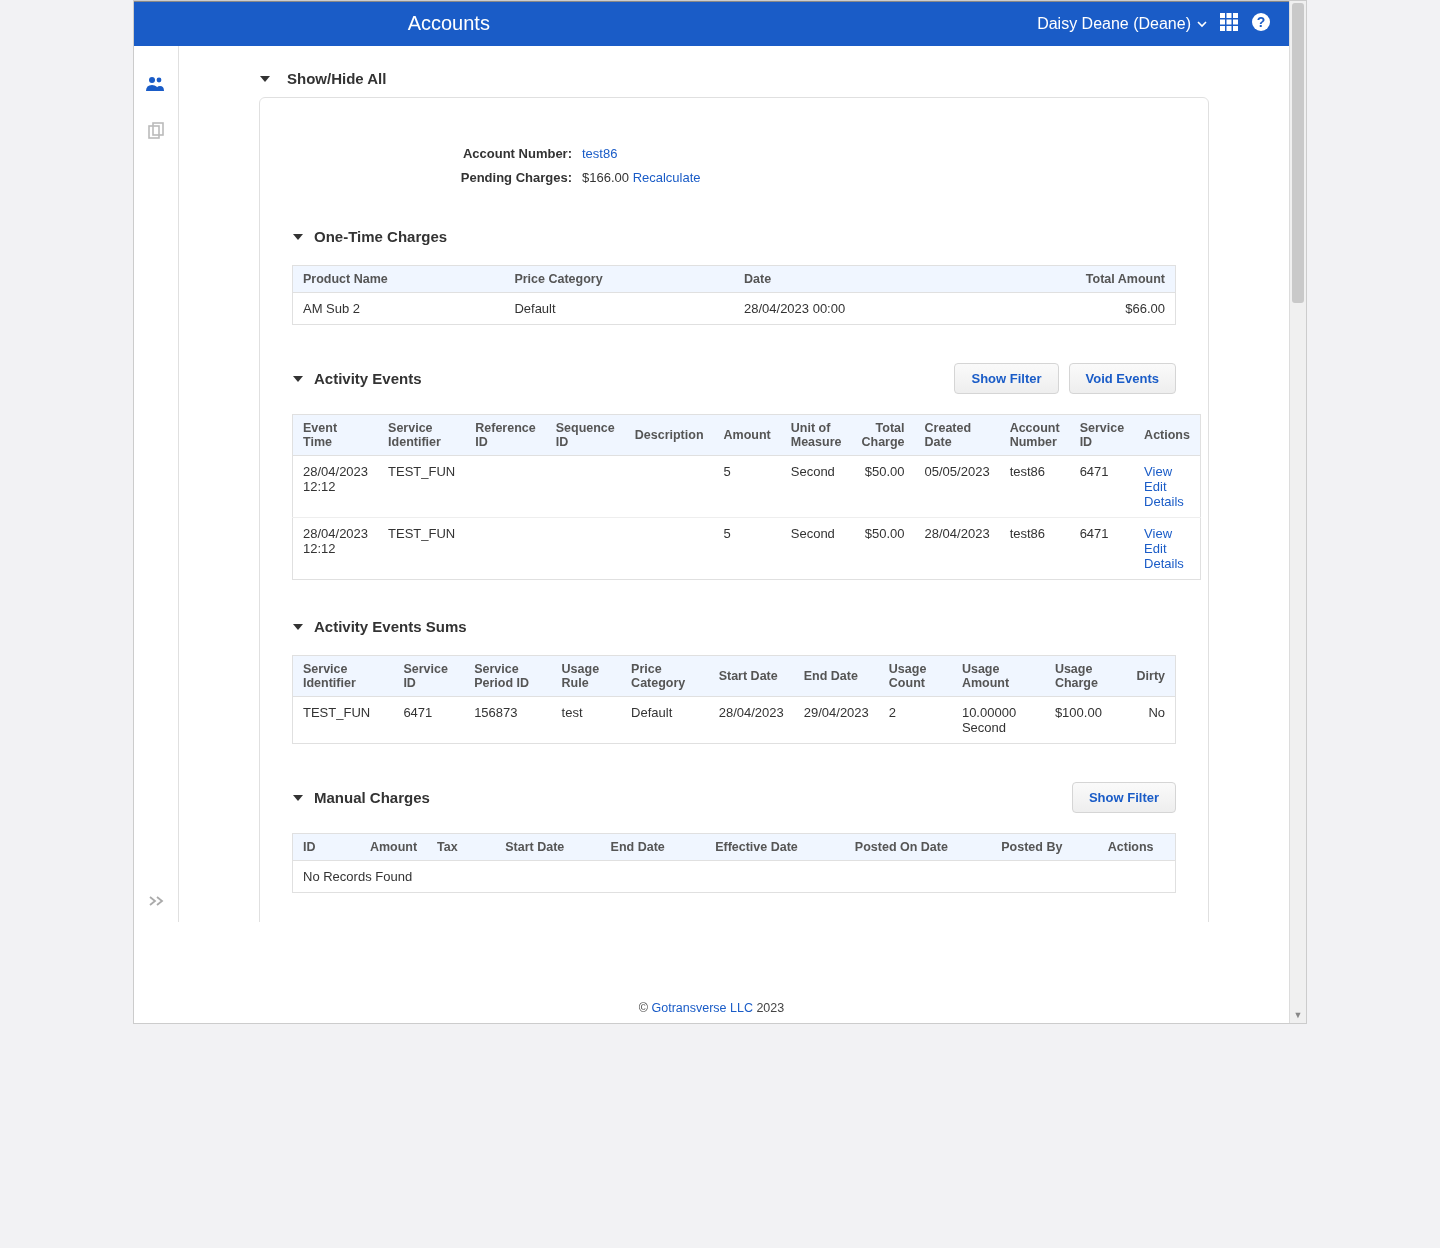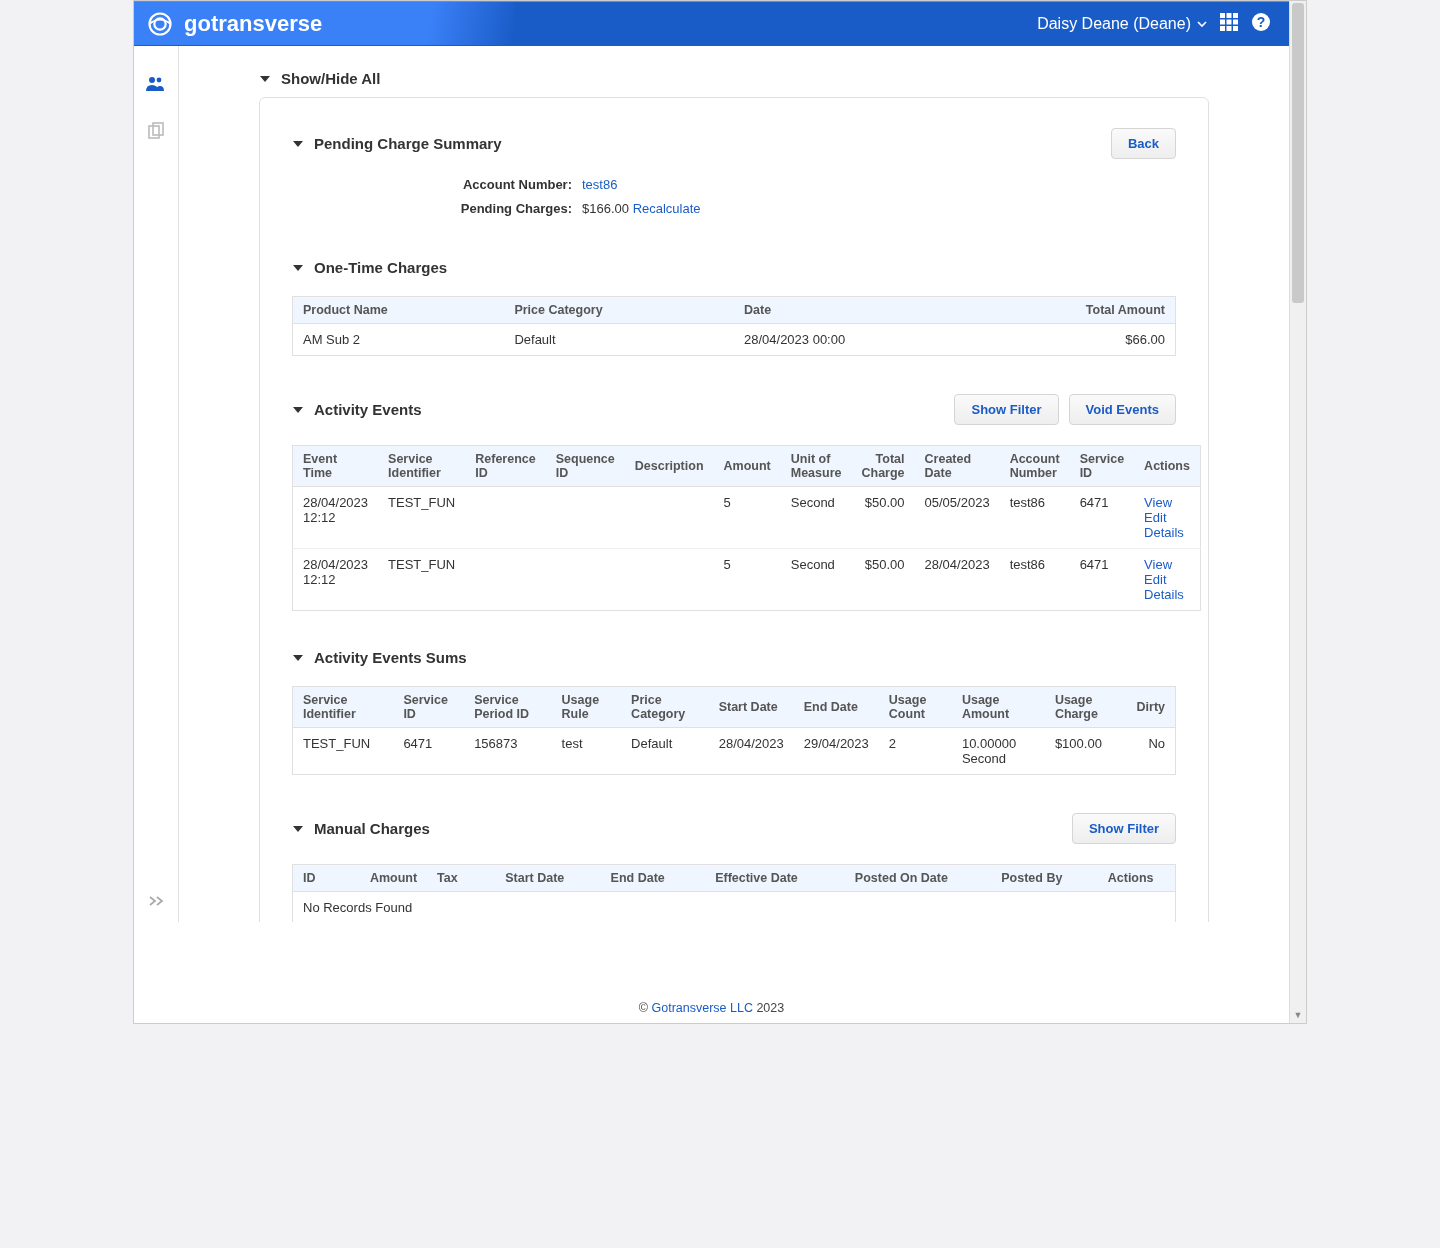--- a/index.html
+++ b/index.html
@@ -13,21 +13,21 @@
 .topbar .user{cursor:pointer;display:flex;align-items:center;gap:6px}
 .topbar .apps{cursor:pointer}
 .topbar .help{cursor:pointer}
 .body-wrap{display:flex;height:calc(100% - 45px - 28px)}
 .sidebar{width:45px;background:#fff;border-right:1px solid #e0e0e0;display:flex;flex-direction:column;align-items:center;padding-top:30px;gap:26px;position:relative}
 .sidebar .s-icon{cursor:pointer}
 .sidebar .expander{position:absolute;bottom:10px;left:14px;cursor:pointer;color:#aaa}
 .main{flex:1;overflow:auto}
 .main-inner{margin:0 auto;padding:24px 80px 20px 80px}
 .toggle{cursor:pointer;color:#333}
-.toggle-row{display:flex;align-items:center;gap:10px;font-size:15px;font-weight:700;margin-bottom:10px}
+.toggle-row{display:flex;align-items:center;gap:16px;font-size:15px;font-weight:700;margin-bottom:10px}
 .panel{background:#fff;border:1px solid #e0e0e0;border-radius:6px;padding:30px 32px 40px 32px;margin-top:4px}
 .section{margin-bottom:38px}
 .sec-head{display:flex;align-items:center;gap:10px;margin-bottom:8px}
 .sec-head h2{font-size:15px;margin:0;font-weight:700}
 .sec-buttons{margin-left:auto;display:flex;gap:10px}
 .btn{border:1px solid #d5d5d5;border-radius:4px;padding:7px 16px;font-size:13px;font-weight:600;cursor:pointer;color:#1a5cc7;background:linear-gradient(#fafafa,#eee)}
 .kv-block{margin:14px 0 0 110px}
 .kv-row{display:flex;align-items:baseline;font-size:13px;line-height:24px}
 .kv-row .k{width:180px;text-align:right;font-weight:700;padding-right:10px}
 .kv-row .v{color:#333}
@@ -54,28 +54,20 @@
 
 <div class="viewport">
   <div class="vscroll">
     <div class="up">▲</div>
     <div class="thumb"></div>
     <div class="down">▼</div>
   </div>
   <div class="page">
 
     <div class="topbar">
-      <div class="brand-strip">
-        <svg class="logo" viewBox="0 0 32 32">
-          <circle cx="16" cy="16" r="12" fill="none" stroke="#fff" stroke-width="2.5"></circle>
-          <circle cx="16" cy="16" r="6.5" fill="none" stroke="#fff" stroke-width="2.5"></circle>
-          <path d="M4 16 Q16 6 28 16" fill="none" stroke="#fff" stroke-width="2.2"></path>
-        </svg>
-        <span class="brand-name">gotransverse</span>
-      </div>
       <div class="center-title">Accounts</div>
       <div class="right">
         <div class="user">
           <span>Daisy Deane (Deane)</span>
           <svg width="10" height="10" viewBox="0 0 10 10">
               <path d="M1 3 L5 7 L9 3" fill="none" stroke="#fff" stroke-width="1.6"></path>
             </svg>
         </div>
         <div class="apps">
           <svg width="20" height="20" viewBox="0 0 20 20">
@@ -131,29 +123,20 @@
             <div class="toggle-row">
               <svg width="12" height="12" viewBox="0 0 12 12">
                   <path d="M1 3 L11 3 L6 9 Z" fill="#333"></path>
                 </svg>
               <span>Show/Hide All</span>
             </div>
 
             <div class="panel">
 
               <div class="section">
-                <div class="sec-head">
-                  <svg class="toggle" width="12" height="12" viewBox="0 0 12 12">
-                      <path d="M1 3 L11 3 L6 9 Z" fill="#333"></path>
-                    </svg>
-                  <h2>Pending Charge Summary</h2>
-                  <div class="sec-buttons">
-                    <button class="btn">Back</button>
-                  </div>
-                </div>
                 <div class="kv-block">
                   <div class="kv-row">
                       <div class="k">Account Number:</div>
                       <div class="v"><a class="link">test86</a></div>
                     </div>
                   <div class="kv-row">
                       <div class="k">Pending Charges:</div>
                       <div class="v"><span>$166.00</span> <a class="link">Recalculate</a></div>
                     </div>
                 </div>

